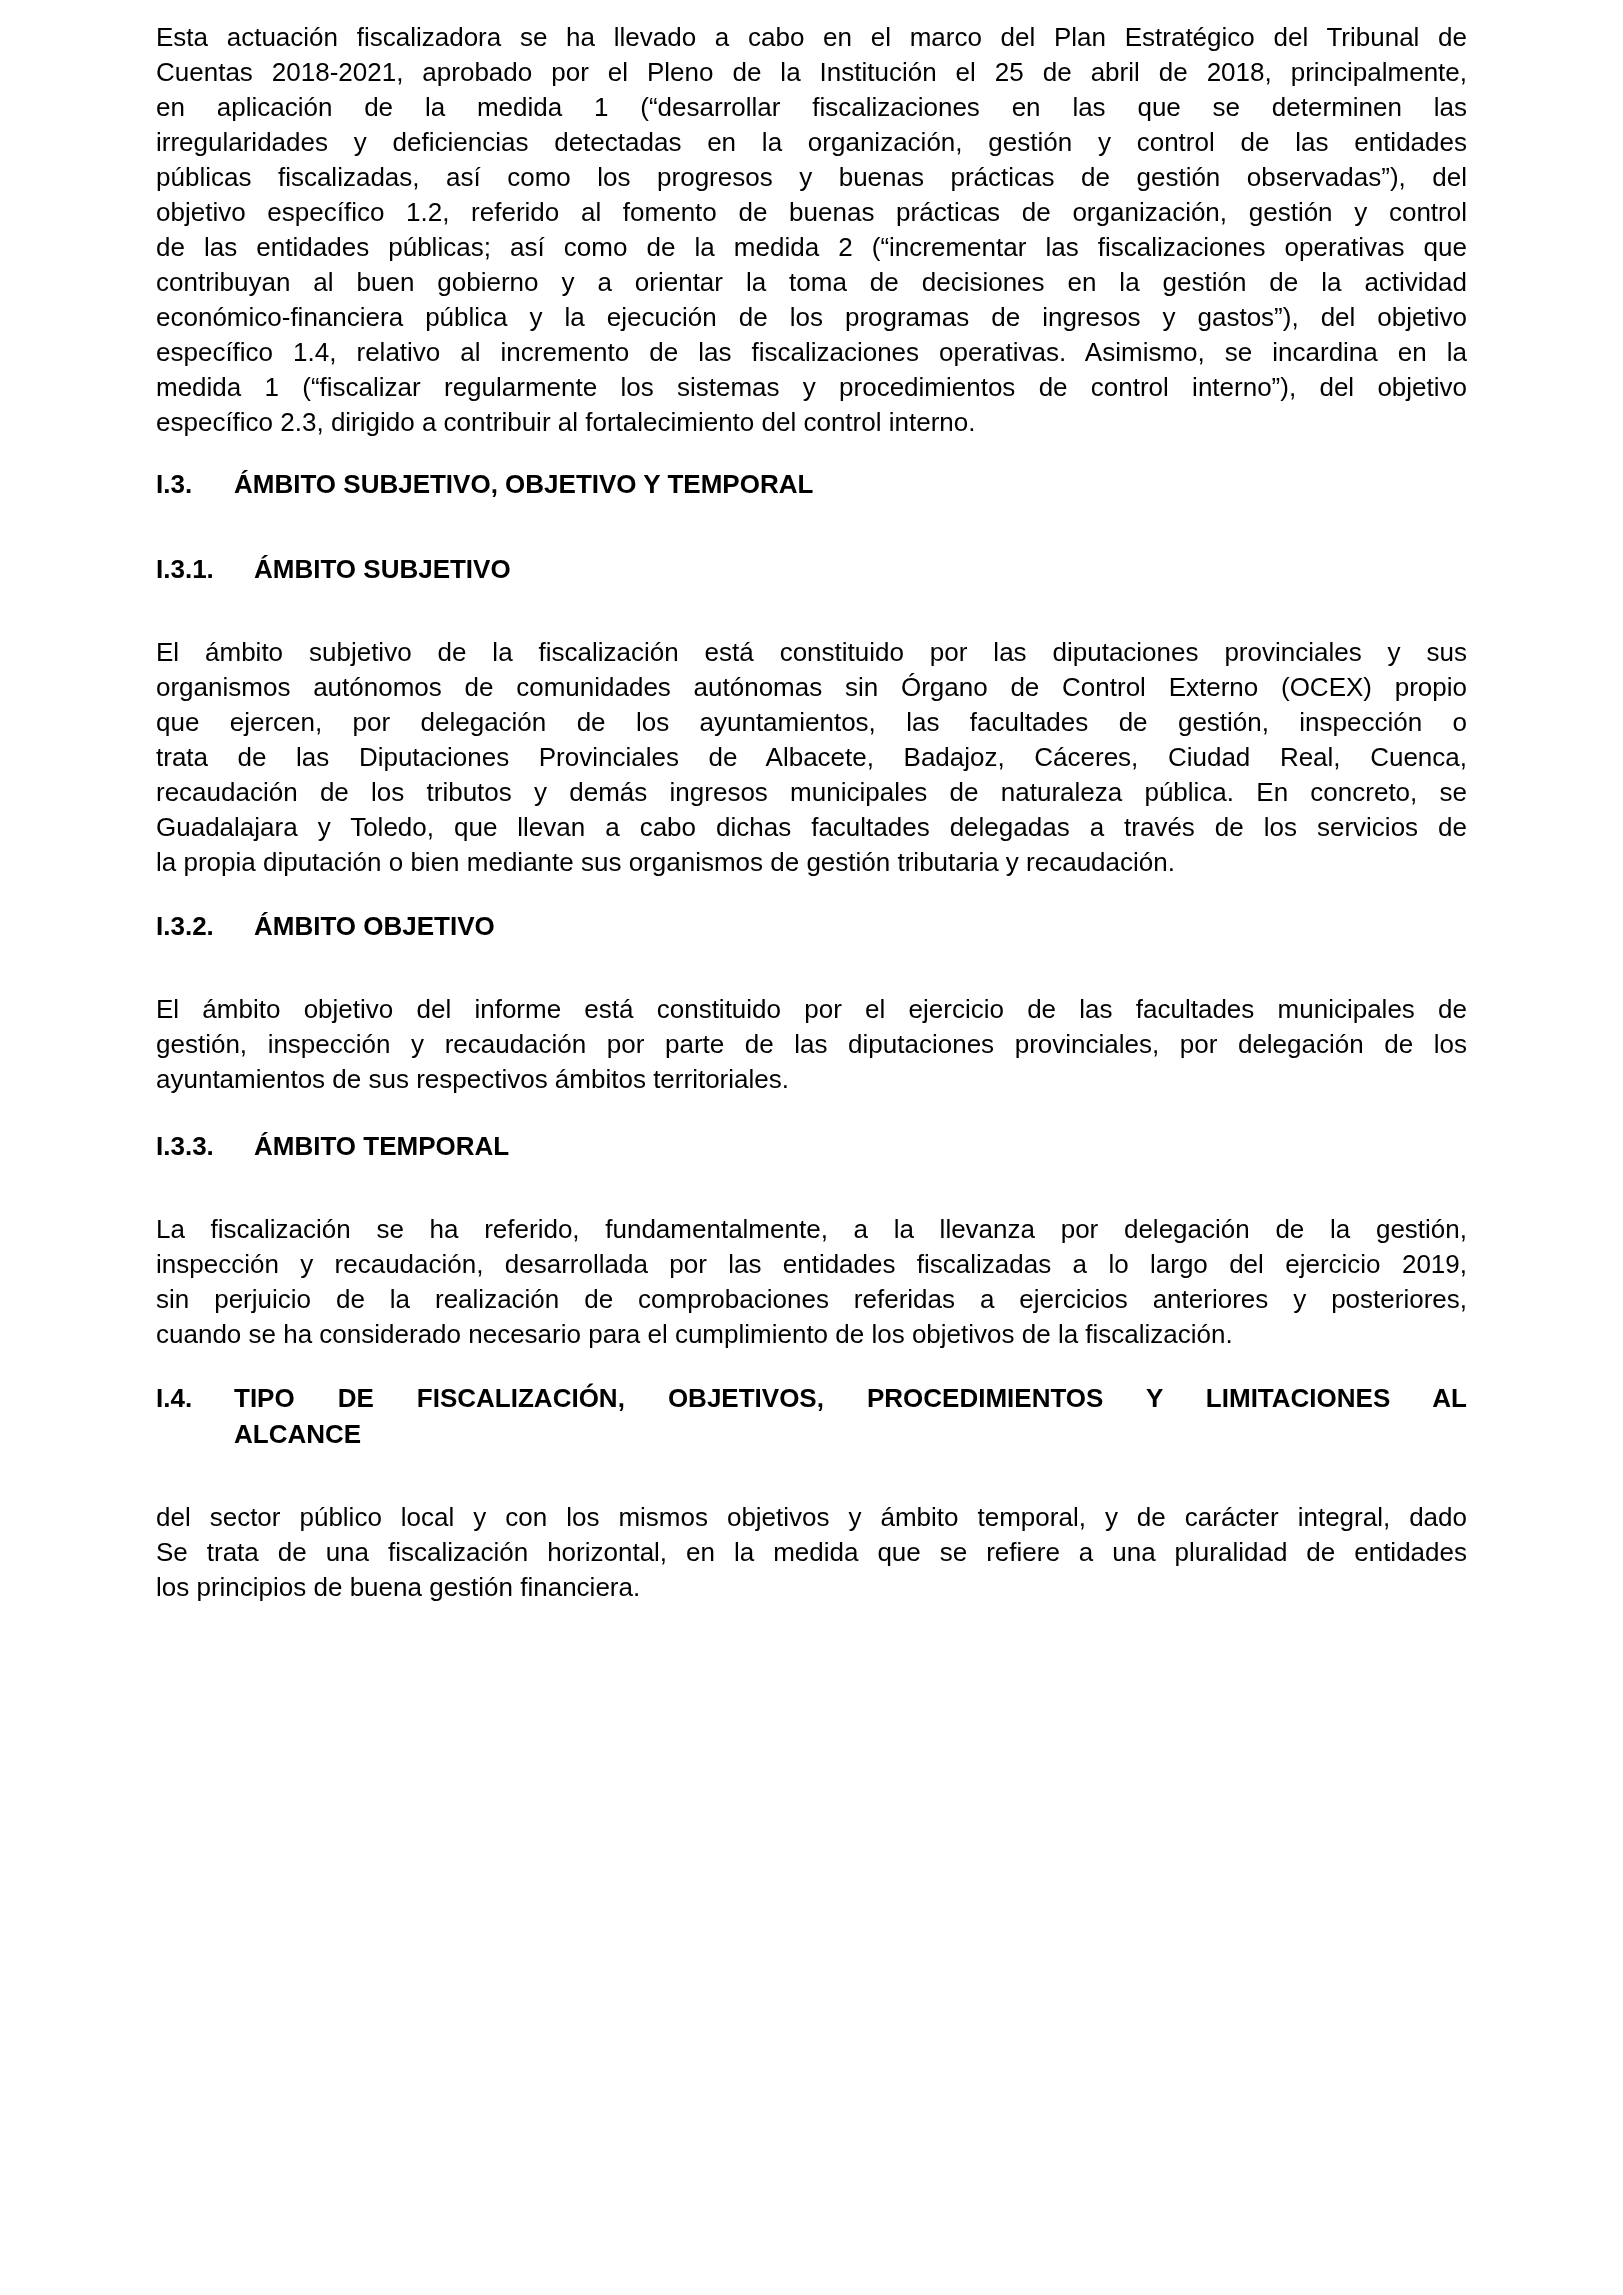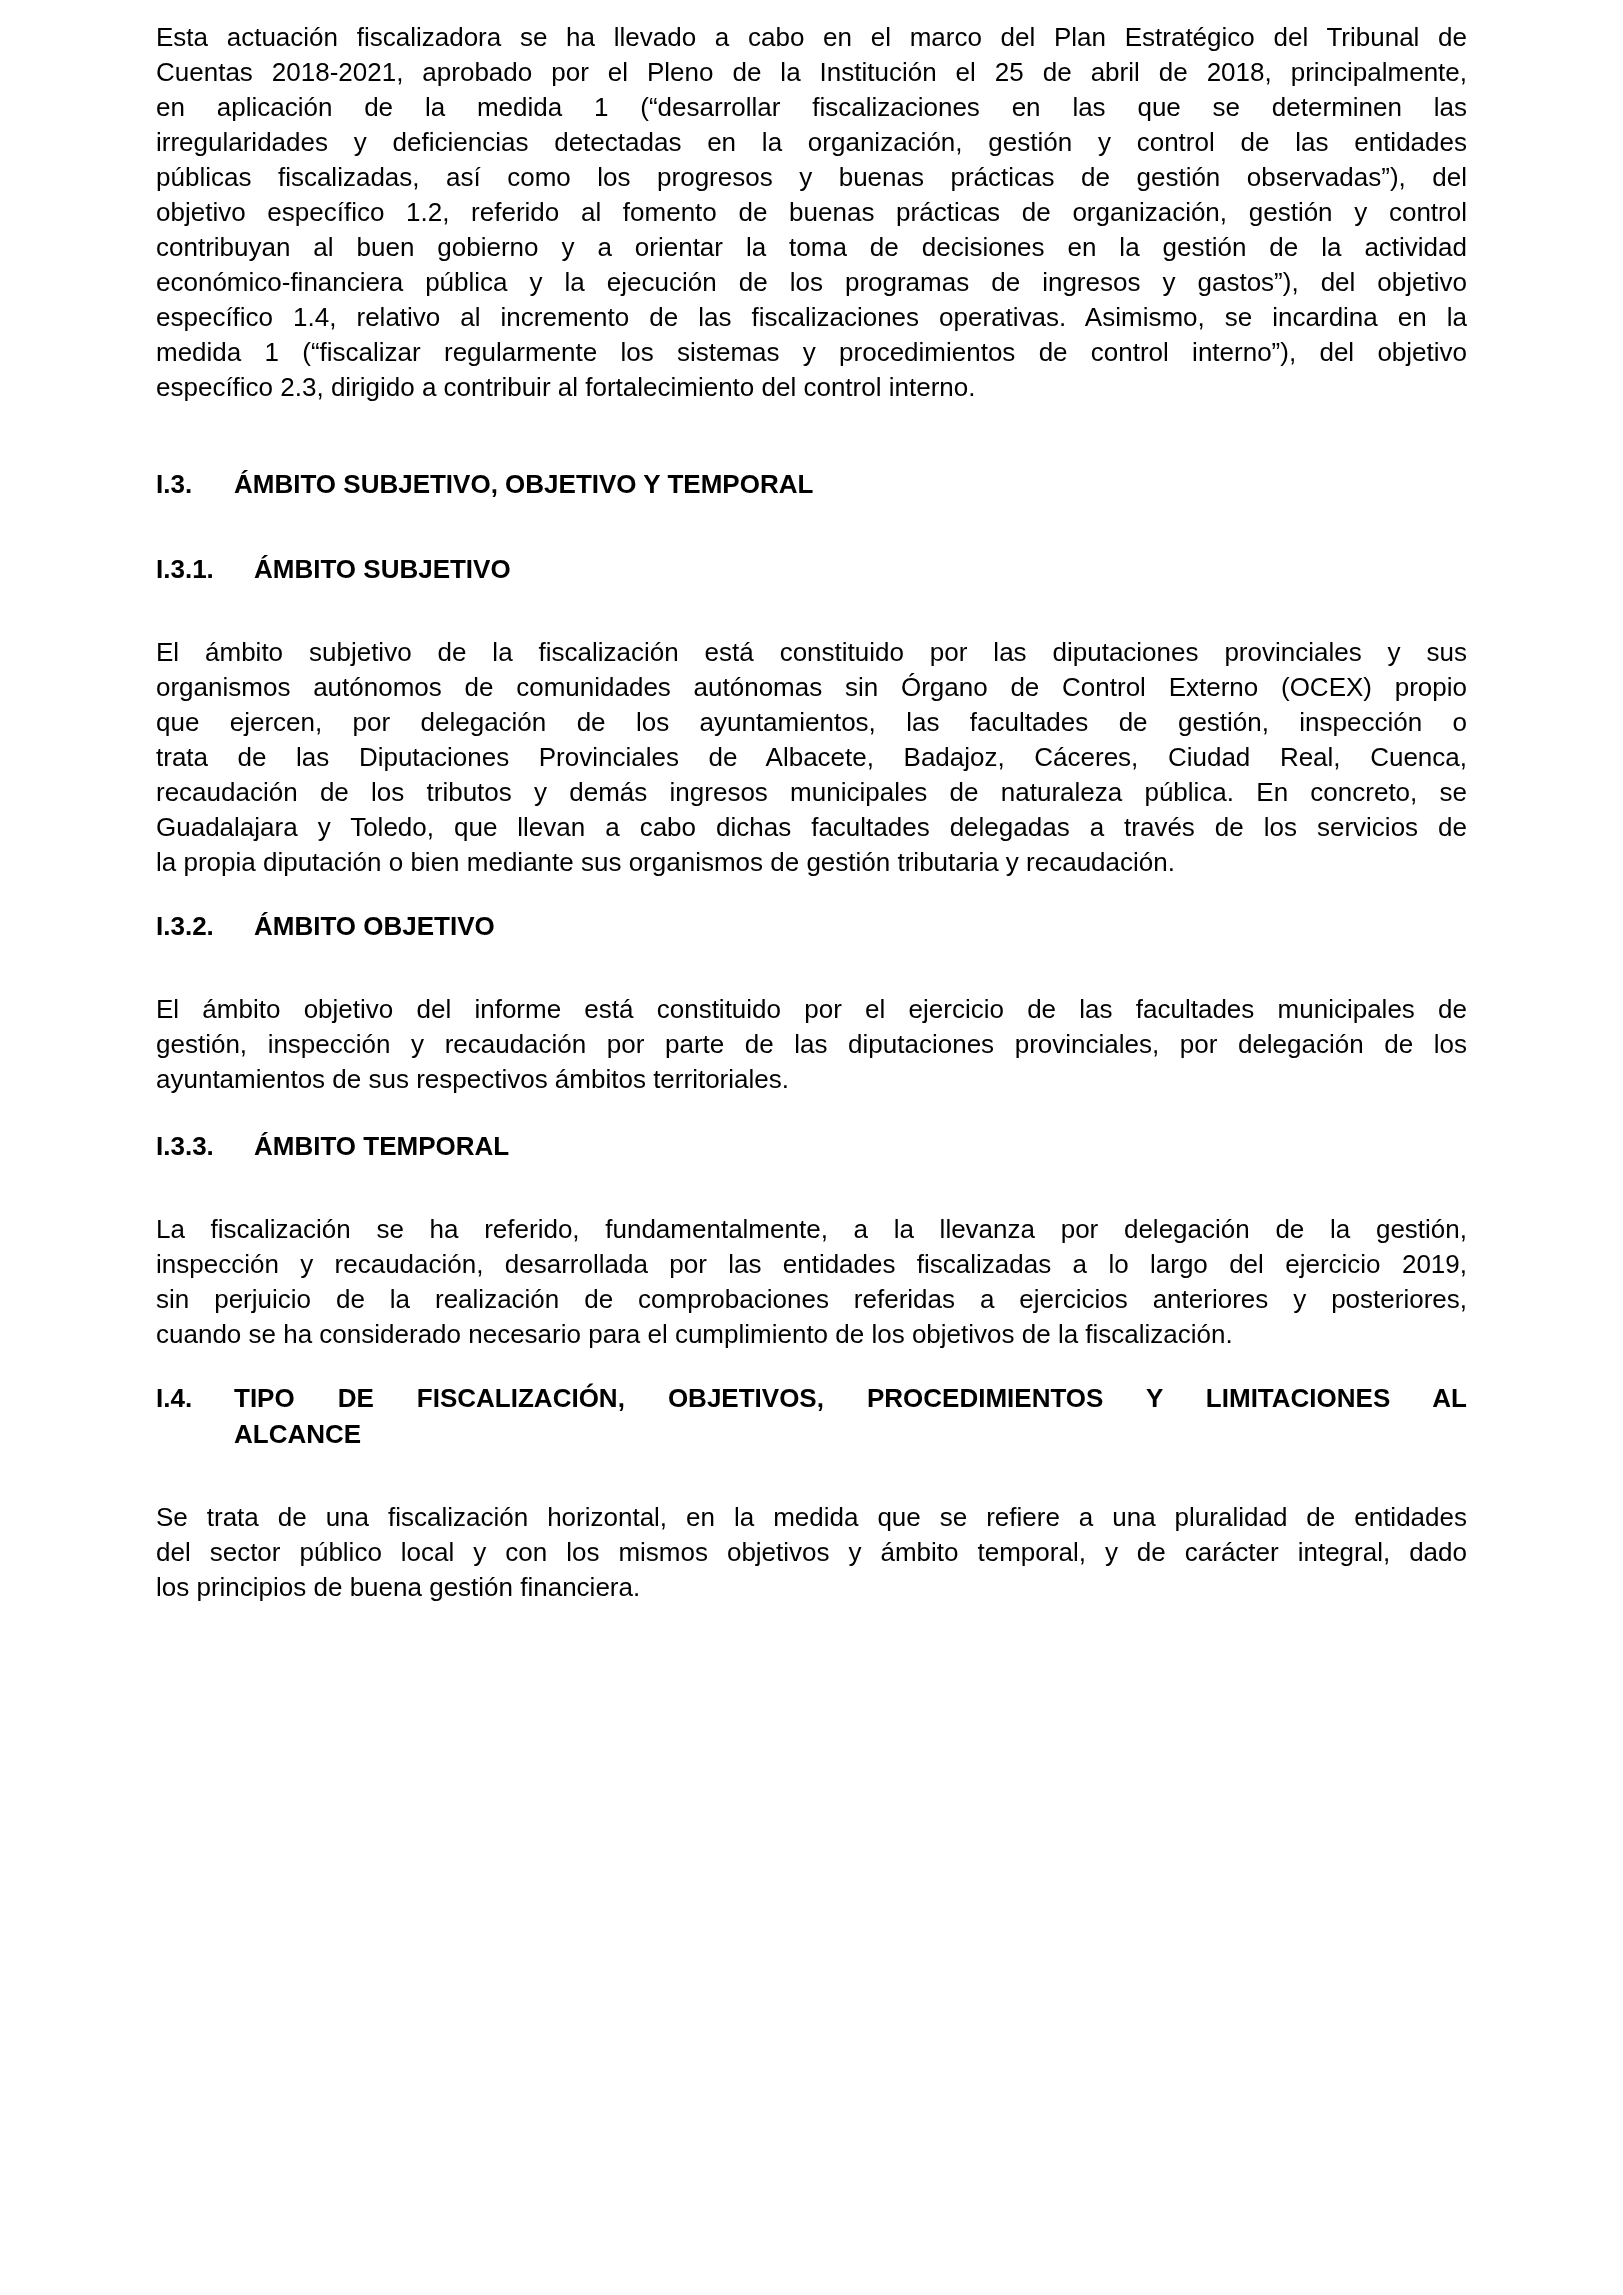--- a/index.html
+++ b/index.html
@@ -75,20 +75,21 @@
 
 <div class="page">
 
   <div class="block" style="top:3.3px;">
     <span class="line">Esta actuación fiscalizadora se ha llevado a cabo en el marco del Plan Estratégico del Tribunal de</span>
     <span class="line">Cuentas 2018-2021, aprobado por el Pleno de la Institución el 25 de abril de 2018, principalmente,</span>
     <span class="line">en aplicación de la medida 1 (“desarrollar fiscalizaciones en las que se determinen las</span>
     <span class="line">irregularidades y deficiencias detectadas en la organización, gestión y control de las entidades</span>
     <span class="line">públicas fiscalizadas, así como los progresos y buenas prácticas de gestión observadas”), del</span>
     <span class="line">objetivo específico 1.2, referido al fomento de buenas prácticas de organización, gestión y control</span>
+    <span class="line">de las entidades públicas; así como de la medida 2 (“incrementar las fiscalizaciones operativas que</span>
     <span class="line">contribuyan al buen gobierno y a orientar la toma de decisiones en la gestión de la actividad</span>
     <span class="line">económico-financiera pública y la ejecución de los programas de ingresos y gastos”), del objetivo</span>
     <span class="line">específico 1.4, relativo al incremento de las fiscalizaciones operativas. Asimismo, se incardina en la</span>
     <span class="line">medida 1 (“fiscalizar regularmente los sistemas y procedimientos de control interno”), del objetivo</span>
     <span class="line last">específico 2.3, dirigido a contribuir al fortalecimiento del control interno.</span>
   </div>
 
   <div class="heading" style="top:466px;">
     <span class="num">I.3.</span>
     <span class="title" style="left:78px;">
@@ -142,19 +143,19 @@
 
   <div class="heading" style="top:1380px;">
     <span class="num">I.4.</span>
     <span class="title" style="left:78px;">
       <span class="tline">TIPO DE FISCALIZACIÓN, OBJETIVOS, PROCEDIMIENTOS Y LIMITACIONES AL</span>
       <span class="tline last">ALCANCE</span>
     </span>
   </div>
 
   <div class="block" style="top:1483px;">
+    <span class="line">del sector público local y con los mismos objetivos y ámbito temporal, y de carácter integral, dado</span>
     <span class="line">Se trata de una fiscalización horizontal, en la medida que se refiere a una pluralidad de entidades</span>
-    <span class="line">del sector público local y con los mismos objetivos y ámbito temporal, y de carácter integral, dado</span>
     <span class="line last">los principios de buena gestión financiera.</span>
   </div>
 
 </div>
 
 
 </body></html>

